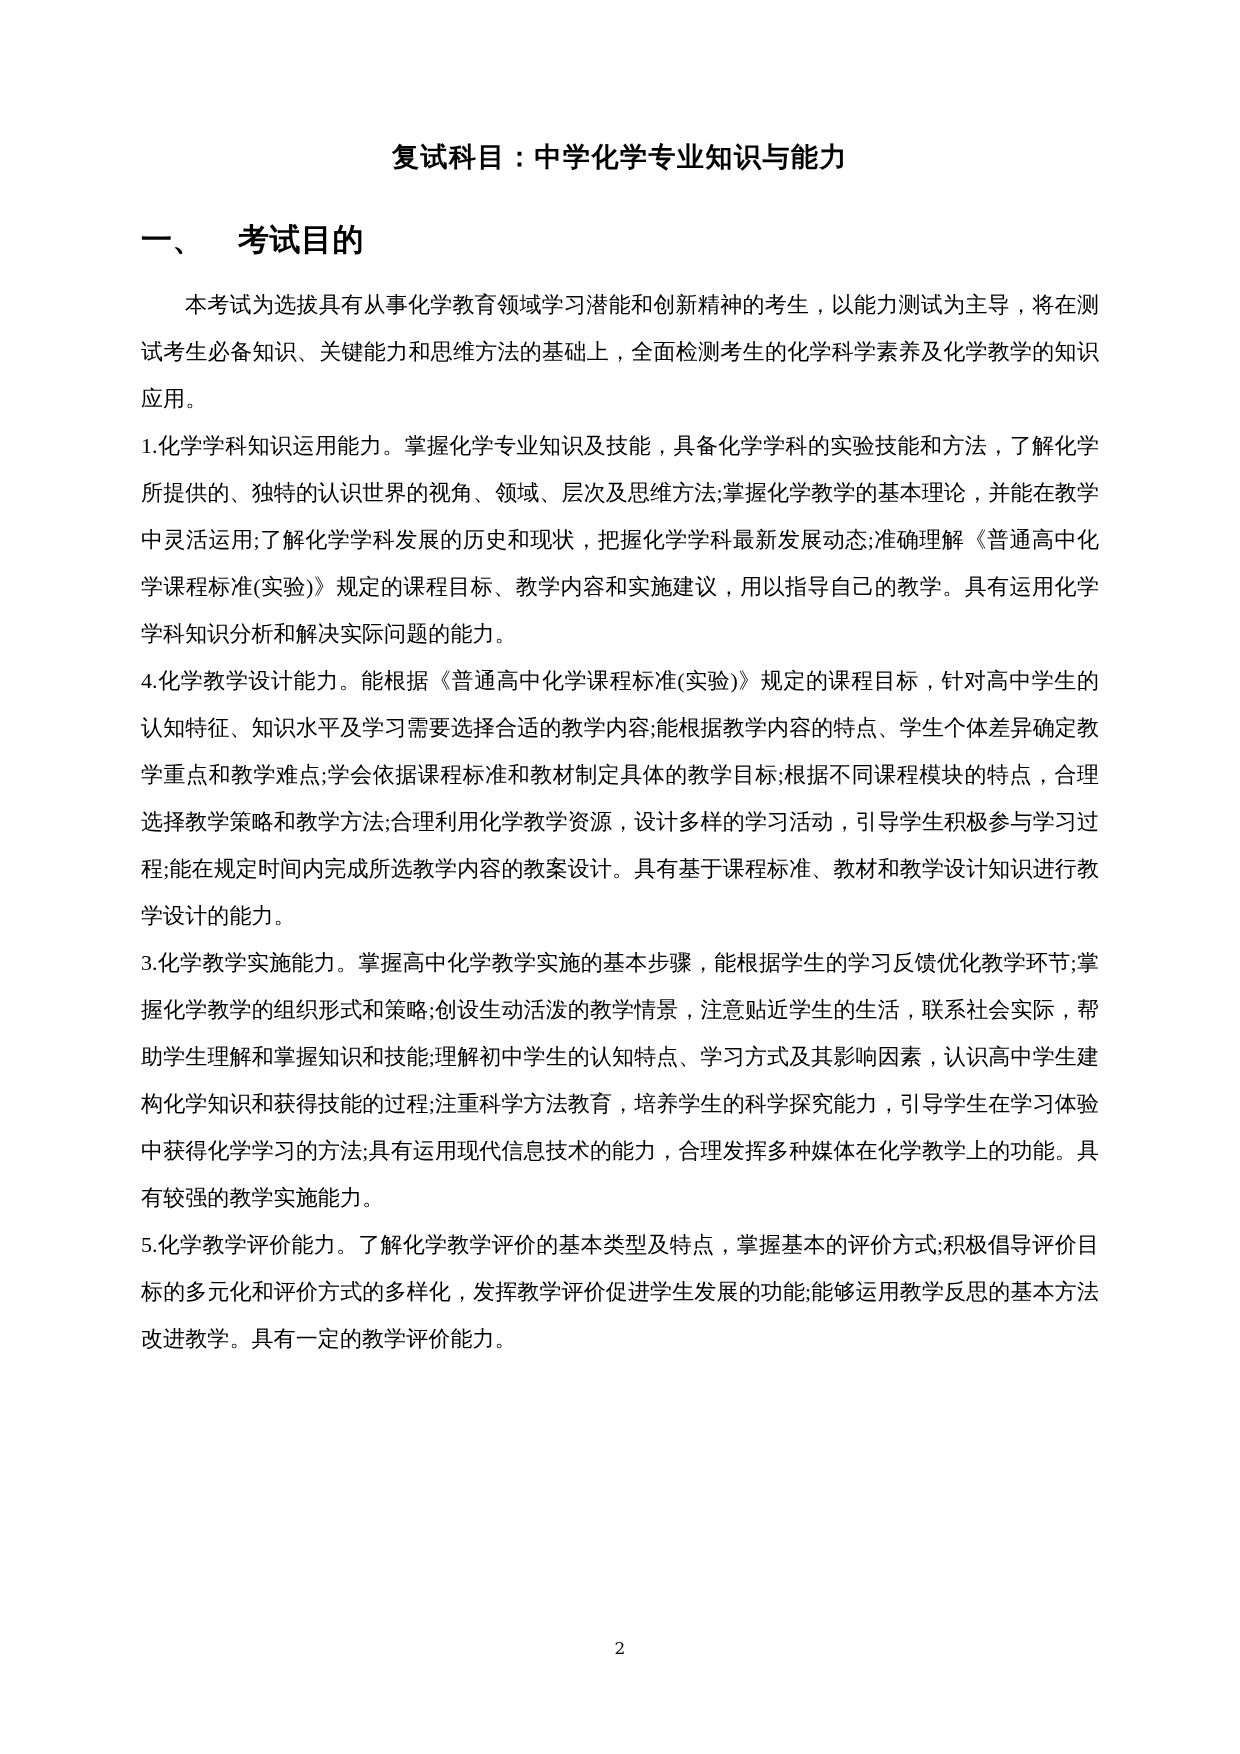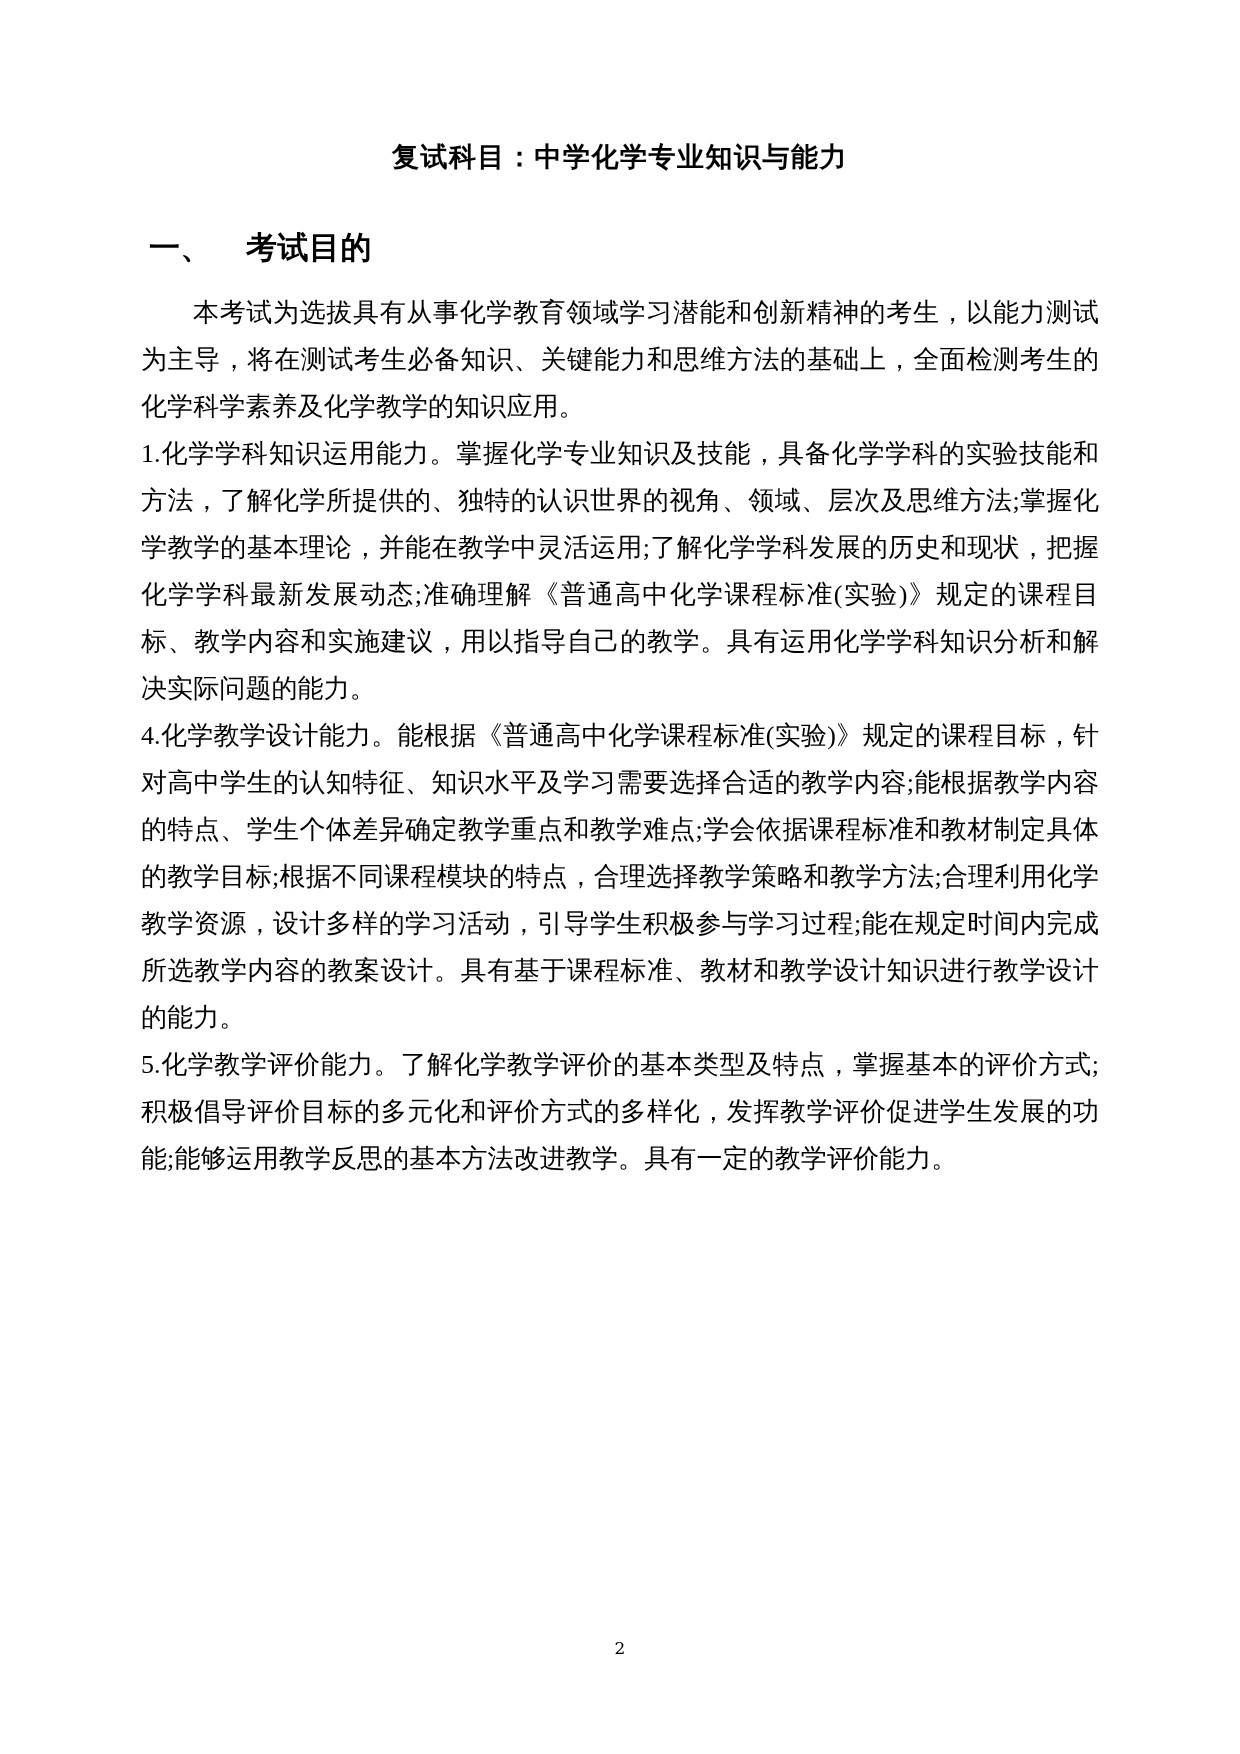--- a/index.html
+++ b/index.html
@@ -39,21 +39,21 @@
     text-align: center;
     font-family: "DejaVu Serif", "Liberation Serif", serif;
     font-weight: bold;
     font-size: 27px;
     letter-spacing: 1.5px;
     line-height: 1.2;
     padding-top: 141px;
   }
 
   .section-heading {
-    margin: 8px;
+    margin: 0;
     padding: 0;
     padding-top: 47px;
     font-family: "DejaVu Sans", "Liberation Sans", sans-serif;
     font-weight: bold;
     font-size: 31px;
     letter-spacing: 0.5px;
     line-height: 1.25;
   }
 
   .section-heading .num {
@@ -66,21 +66,21 @@
 
   .body-block {
     margin: 0;
     padding: 0;
   }
 
   p.para {
     margin: 0;
     padding: 0;
     font-family: "DejaVu Serif", "Liberation Serif", serif;
-    font-size: 26px;
+    font-size: 22px;
     line-height: 47px;
     text-align: justify;
     text-justify: inter-ideograph;
     letter-spacing: 0.1px;
     word-break: break-all;
   }
 
   p.para.first {
     margin-top: 22px;
     text-indent: 2em;
@@ -116,20 +116,21 @@
     </h2>
 
     <div class="body-block">
 
       <p class="para first">本考试为选拔具有从事化学教育领域学习潜能和创新精神的考生，以能力测试为主导，将在测试考生必备知识、关键能力和思维方法的基础上，全面检测考生的化学科学素养及化学教学的知识应用。</p>
 
       <p class="para numbered">1.化学学科知识运用能力。掌握化学专业知识及技能，具备化学学科的实验技能和方法，了解化学所提供的、独特的认识世界的视角、领域、层次及思维方法;掌握化学教学的基本理论，并能在教学中灵活运用;了解化学学科发展的历史和现状，把握化学学科最新发展动态;准确理解《普通高中化学课程标准(实验)》规定的课程目标、教学内容和实施建议，用以指导自己的教学。具有运用化学学科知识分析和解决实际问题的能力。</p>
 
       <p class="para numbered">4.化学教学设计能力。能根据《普通高中化学课程标准(实验)》规定的课程目标，针对高中学生的认知特征、知识水平及学习需要选择合适的教学内容;能根据教学内容的特点、学生个体差异确定教学重点和教学难点;学会依据课程标准和教材制定具体的教学目标;根据不同课程模块的特点，合理选择教学策略和教学方法;合理利用化学教学资源，设计多样的学习活动，引导学生积极参与学习过程;能在规定时间内完成所选教学内容的教案设计。具有基于课程标准、教材和教学设计知识进行教学设计的能力。</p>
 
+      <p class="para numbered">3.化学教学实施能力。掌握高中化学教学实施的基本步骤，能根据学生的学习反馈优化教学环节;掌握化学教学的组织形式和策略;创设生动活泼的教学情景，注意贴近学生的生活，联系社会实际，帮助学生理解和掌握知识和技能;理解初中学生的认知特点、学习方式及其影响因素，认识高中学生建构化学知识和获得技能的过程;注重科学方法教育，培养学生的科学探究能力，引导学生在学习体验中获得化学学习的方法;具有运用现代信息技术的能力，合理发挥多种媒体在化学教学上的功能。具有较强的教学实施能力。</p>
 
       <p class="para numbered">5.化学教学评价能力。了解化学教学评价的基本类型及特点，掌握基本的评价方式;积极倡导评价目标的多元化和评价方式的多样化，发挥教学评价促进学生发展的功能;能够运用教学反思的基本方法改进教学。具有一定的教学评价能力。</p>
 
     </div>
 
   </div>
 
   <div class="page-number">2</div>
 
 </div>

